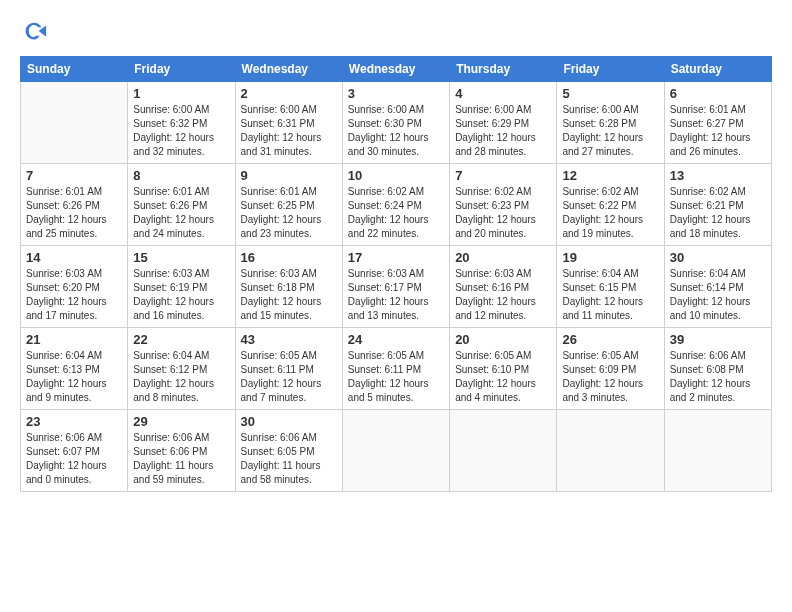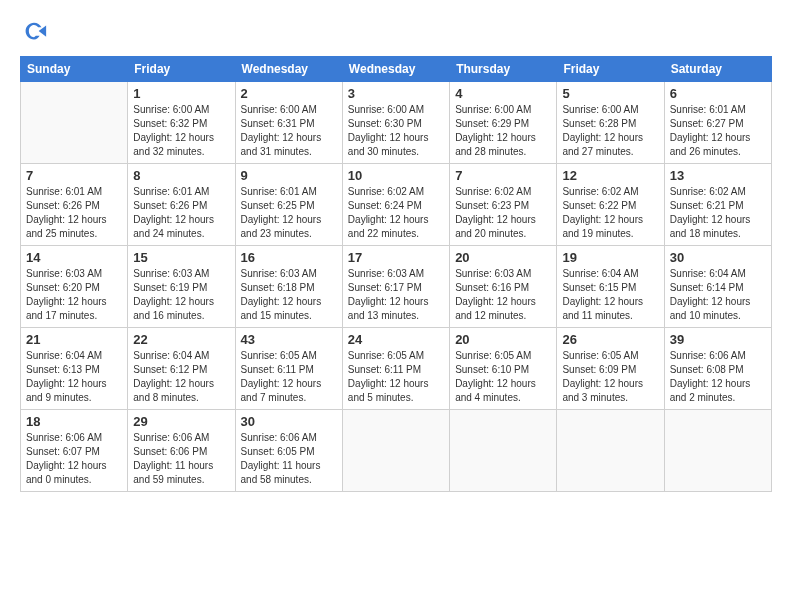--- a/index.html
+++ b/index.html
@@ -324,21 +324,21 @@
           <td>
             <span class="day-number">39</span>
             <div class="day-info" style="white-space: pre-line;">Sunrise: 6:06 AM
 Sunset: 6:08 PM
 Daylight: 12 hours
 and 2 minutes.</div>
           </td>
         </tr>
         <tr>
           <td>
-            <span class="day-number">18</span>
+            <span class="day-number">23</span>
             <div class="day-info" style="white-space: pre-line;">Sunrise: 6:06 AM
 Sunset: 6:07 PM
 Daylight: 12 hours
 and 0 minutes.</div>
           </td>
           <td>
             <span class="day-number">29</span>
             <div class="day-info" style="white-space: pre-line;">Sunrise: 6:06 AM
 Sunset: 6:06 PM
 Daylight: 11 hours

